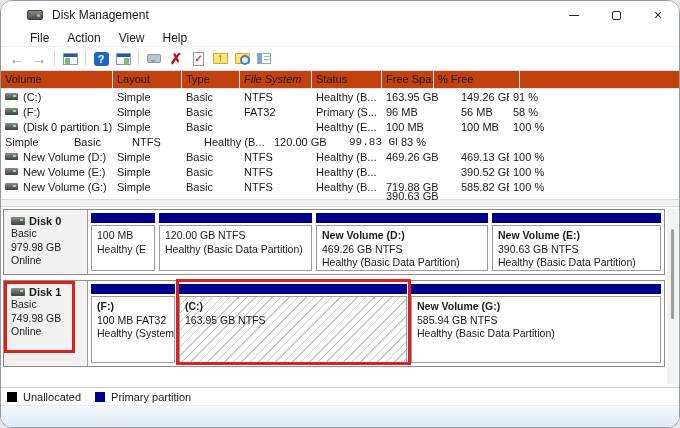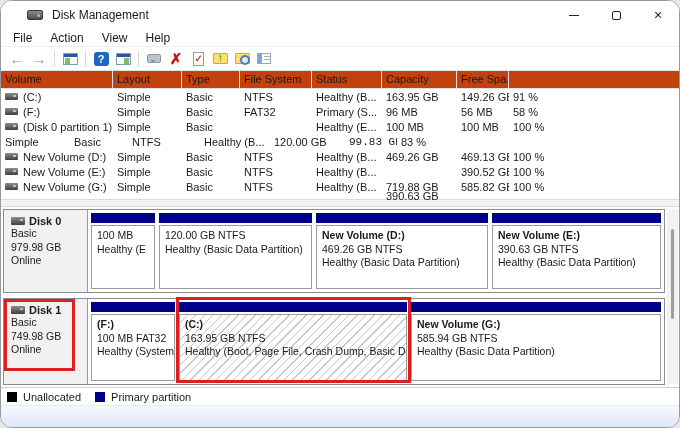--- a/index.html
+++ b/index.html
@@ -12,21 +12,21 @@
   .titlebar{height:28px;display:flex;align-items:center;padding-left:26px;background:#fff;}
   .app-icon{width:16px;height:10px;background:linear-gradient(#8a8a8a,#4b4b4b);border:1px solid #3a3a3a;border-radius:2px;margin-right:9px;position:relative;flex:none;}
   .app-icon::after{content:"";position:absolute;right:2px;top:3px;width:3px;height:3px;background:#7ddc7d;border-radius:50%;}
   .title-text{font-size:12px;}
   .win-controls{margin-left:auto;display:flex;height:100%;}
   .win-btn{width:42px;height:100%;display:flex;align-items:center;justify-content:center;}
   .glyph-min{width:10px;height:1px;background:#222;}
   .glyph-max{width:9px;height:9px;border:1px solid #222;border-radius:2px;}
   .glyph-close{font-size:14px;color:#222;line-height:1;}
   
-  .menubar{height:18px;display:flex;align-items:center;padding-left:3px;font-size:12px;border-bottom:1px solid #f0f0f0;}
+  .menubar{height:18px;display:flex;align-items:center;padding-left:20px;font-size:12px;border-bottom:1px solid #f0f0f0;}
   .menu-item{padding:0 9px;cursor:default;}
   
   .toolbar{height:24px;display:flex;align-items:center;padding-left:5px;border-bottom:1px solid #dfe3e8;}
   .tbi{width:20px;height:18px;display:inline-flex;align-items:center;justify-content:center;margin:0 1px;flex:none;}
   .tb-sep{width:1px;height:15px;background:#d7d7d7;margin:0 4px;flex:none;}
   .i-arrow{font-size:15px;font-weight:bold;color:#8f8f8f;}
   .i-help{width:15px;height:14px;background:#1f66c0;color:#fff;border-radius:3px;font-size:11px;font-weight:bold;display:flex;align-items:center;justify-content:center;}
   .i-win{width:15px;height:12px;border:1px solid #7f9db9;background:#fff;position:relative;}
   .i-win::before{content:"";position:absolute;left:0;top:0;right:0;height:3px;background:#2a56a8;}
   .i-win.left-pane::after{content:"";position:absolute;left:1px;top:4px;width:5px;height:6px;background:#7dbf6a;}
@@ -143,24 +143,24 @@
       <span class="tbi">
         <span class="i-props"></span>
       </span>
     </div>
 
   <div class="volume-pane">
     <div class="vheader" id="vheader">
         <div class="hcell" style="width: 112px;">Volume</div>
         <div class="hcell" style="width: 69px;">Layout</div>
         <div class="hcell" style="width: 58px;">Type</div>
-        <div class="hcell" style="width: 72px;">File System</div>
+        <div class="hcell" style="width: 72px; font-style: italic;">File System</div>
         <div class="hcell" style="width: 70px;">Status</div>
-        <div class="hcell" style="width: 75px;">Capacity</div>
         <div class="hcell" style="width: 52px;">Free Spa...</div>
+        <div class="hcell" style="width: 86px;">% Free</div>
         <div class="hcell fill"></div>
       </div>
     <div id="vrows">
         <div class="trow">
           <div class="tcell vol-cell" style="width: 112px;">
             <span class="drive-glyph"></span>
             <span>(C:)</span>
           </div>
           <div class="tcell" style="width: 69px;">Simple</div>
           <div class="tcell" style="width: 58px;">Basic</div>
@@ -244,21 +244,21 @@
           <div class="tcell" style="width: 52px;">585.82 GB</div>
           <div class="tcell" style="width: 86px;">100 %</div>
         </div>
       </div>
   </div>
 
   <div class="splitter"></div>
 
   <div class="graph-pane">
     <div id="disks">
-        <div class="disk-row" style="height: 84px;">
+        <div class="disk-row" style="height: 66px;">
           <div class="disk-label">
             <div class="disk-name">
               <span class="drive-glyph"></span>
               <span>Disk 0</span>
             </div>
             <div class="disk-sub">Basic</div>
             <div class="disk-sub">979.98 GB</div>
             <div class="disk-sub">Online</div>
           </div>
           <div class="parts">
@@ -312,21 +312,20 @@
                 <div class="ptitle">(F:)</div>
                 <div>100 MB FAT32</div>
                 <div>Healthy (System</div>
               </div>
             </div>
             <div class="part selected" style="width: 228px;">
               <div class="pstrip" style="background: rgb(0, 0, 139);"></div>
               <div class="pbody">
                 <div class="ptitle">(C:)</div>
                 <div>163.95 GB NTFS</div>
-                <div>Healthy (Boot, Page File, Crash Dump, Basic D</div>
               </div>
               <div class="hl-part"></div>
             </div>
             <div class="part fill">
               <div class="pstrip" style="background: rgb(0, 0, 139);"></div>
               <div class="pbody">
                 <div class="ptitle">New Volume (G:)</div>
                 <div>585.94 GB NTFS</div>
                 <div>Healthy (Basic Data Partition)</div>
               </div>

